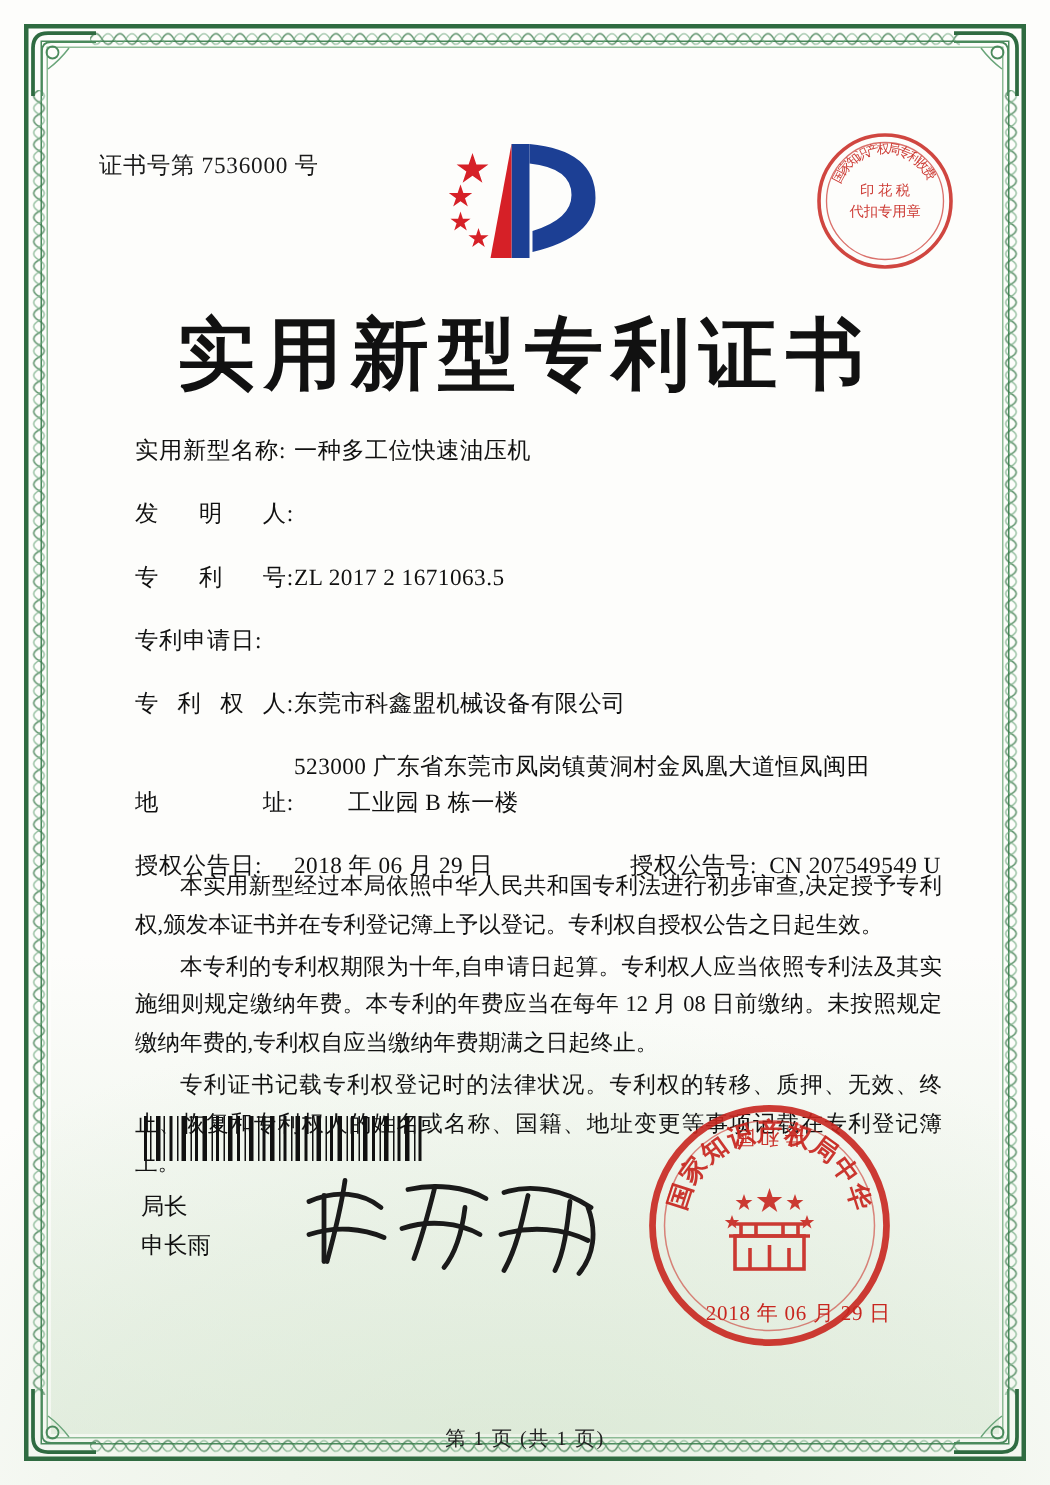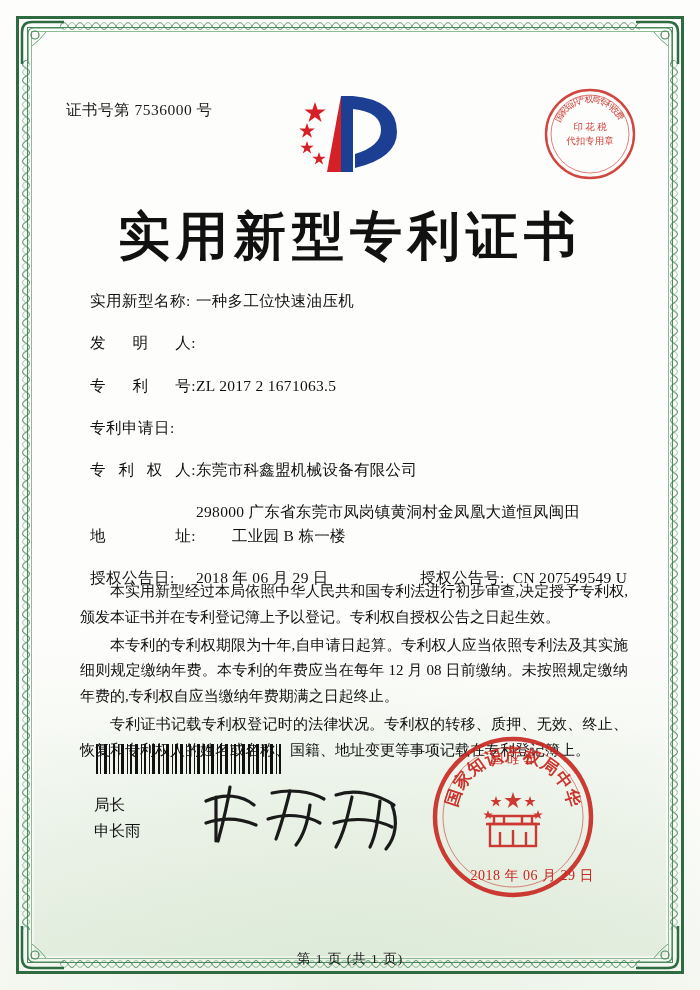--- a/index.html
+++ b/index.html
@@ -185,21 +185,21 @@
     position: absolute;
     left: 36px;
     right: 28px;
     top: 535px;
     font-size: 15px;
     color: #111;
     line-height: 1.72;
     text-align: justify;
   }
   .paragraphs p {
-    margin: 0 0 2px 0;
+    margin: 0 0 2px 10px;
     text-indent: 2em;
     font-family: Liberation Serif, serif;
   }
 
   
   .barcode {
     position: absolute;
     left: 52px;
     top: 700px;
     width: 186px;
@@ -422,21 +422,21 @@
         </div>
         <div class="field-value">东莞市科鑫盟机械设备有限公司</div>
       </div>
 
       <div class="field-row">
         <div class="field-label spaced">
           <span>地</span>
           <span>址:</span>
         </div>
         <div class="field-value">
-          <span>298000 广东省东莞市凤岗镇黄洞村金凤凰大道恒凤闽田</span>
+          <span>523000 广东省东莞市凤岗镇黄洞村金凤凰大道恒凤闽田</span>
           <span class="line2">工业园 B 栋一楼</span>
         </div>
       </div>
 
       <div class="field-row pair">
         <div class="pair-left">
           <div class="field-label">授权公告日:</div>
           <div class="field-value">2018 年 06 月 29 日</div>
         </div>
         <div class="pair-right">

